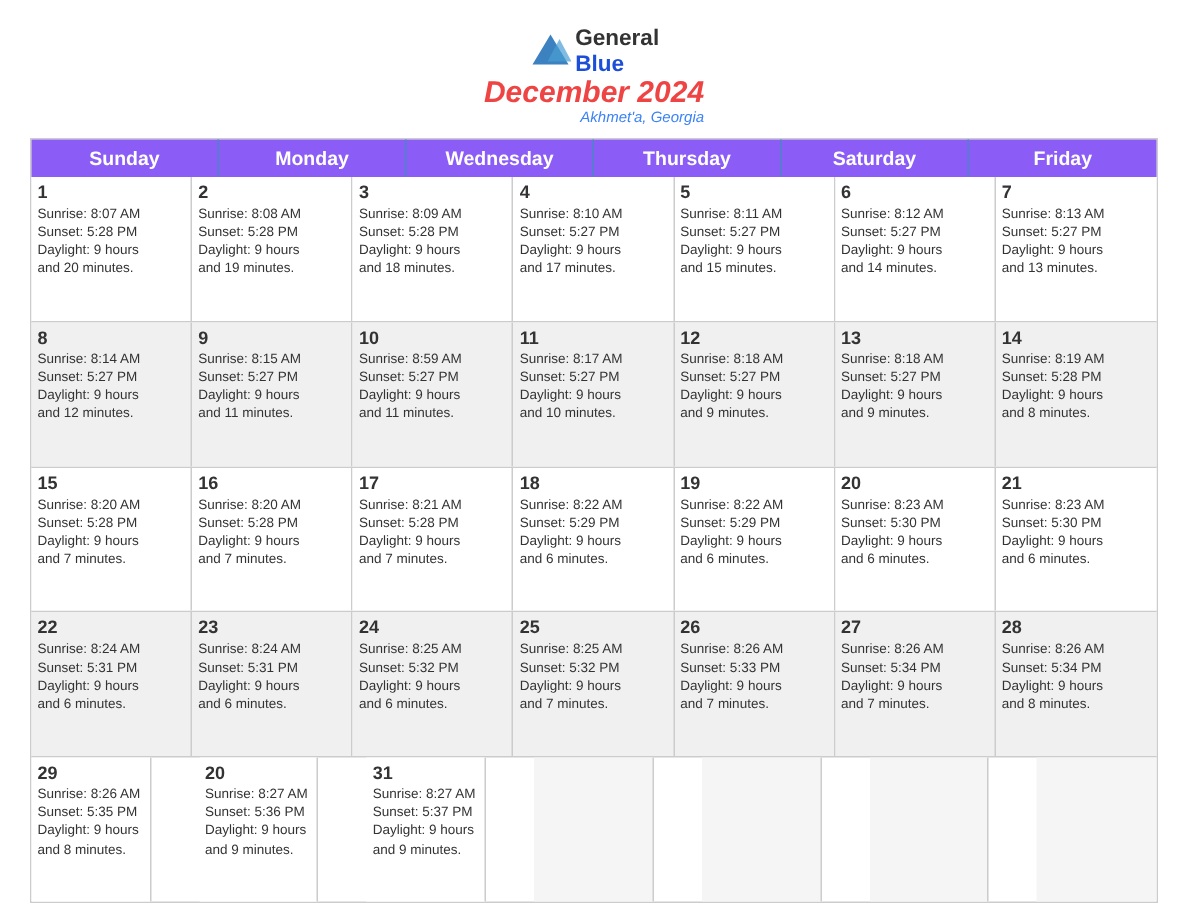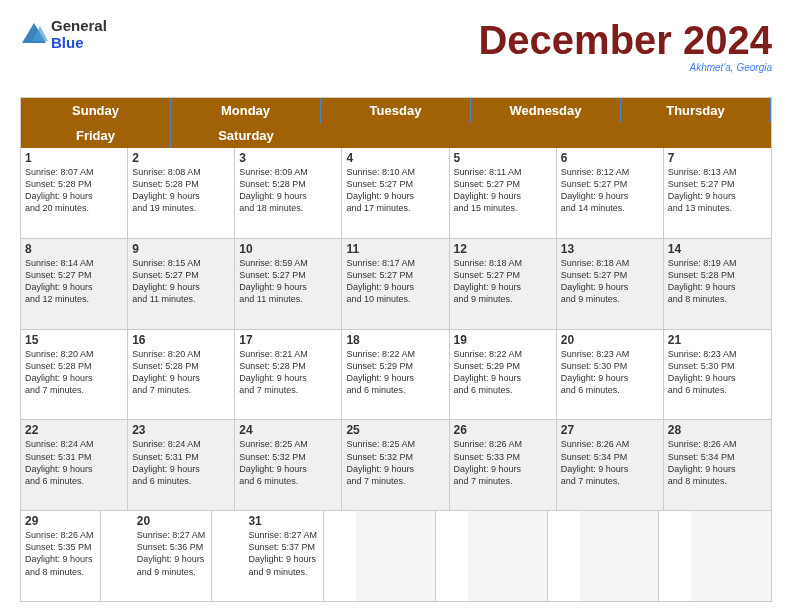--- a/index.html
+++ b/index.html
@@ -13,61 +13,63 @@
     .page {
       width: 792px;
       height: 612px;
       padding: 18px 20px 10px 20px;
       display: flex;
       flex-direction: column;
     }
     .header {
       display: flex;
       justify-content: space-between;
-      align-items: flex-start;
-      margin-bottom: 24px;
+      align-items: center;
+      margin-bottom: 8px;
+      flex-direction: column;
     }
     .logo {
       display: flex;
       align-items: center;
     }
     .logo-text {
       font-size: 16px;
       font-weight: bold;
       line-height: 1.2;
     }
     .logo-icon {
       width: 28px;
       height: 28px;
       margin-right: 3px;
     }
     .title-area {
       text-align: right;
     }
     .month-title {
-      font-size: 40px;
+      font-size: 20px;
       font-weight: bold;
-      color: #7f1d1d;
+      color: #ef4444;
       line-height: 1.1;
+      font-style: italic;
     }
     .location {
       font-size: 10px;
       color: #3b82f6;
       font-style: italic;
     }
     .calendar {
       flex: 1;
       display: flex;
       flex-direction: column;
       border: 1px solid #ccc;
     }
     .cal-header-row {
       display: grid;
-      grid-template-columns: repeat(5, 1fr);
-      background: #a16207;
+      grid-template-columns: repeat(6, 1fr);
+      background: #8b5cf6;
     }
     .cal-header-cell {
       color: #fff;
       text-align: center;
       padding: 5px 4px;
       font-size: 13px;
       font-weight: bold;
       border-right: 1px solid #4a85c8;
     }
     .cal-header-cell:last-child { border-right: none; }
@@ -125,25 +127,24 @@
     <div class="title-area">
       <div class="month-title">December 2024</div>
       <div class="location">Akhmet'a, Georgia</div>
     </div>
   </div>
 
   <div class="calendar">
     <div class="cal-header-row" id="cal-header">
         <div class="cal-header-cell">Sunday</div>
         <div class="cal-header-cell">Monday</div>
-        <div class="cal-header-cell">Tuesday</div>
         <div class="cal-header-cell">Wednesday</div>
         <div class="cal-header-cell">Thursday</div>
+        <div class="cal-header-cell">Saturday</div>
         <div class="cal-header-cell">Friday</div>
-        <div class="cal-header-cell">Saturday</div>
       </div>
     <div class="cal-body" id="cal-body">
         <div class="cal-row">
           <div class="cal-cell">
             <div class="day-num">1</div>
             <div class="cell-text" style="white-space: pre-line;">Sunrise: 8:07 AM
 Sunset: 5:28 PM
 Daylight: 9 hours
 and 20 minutes.</div>
           </div>

